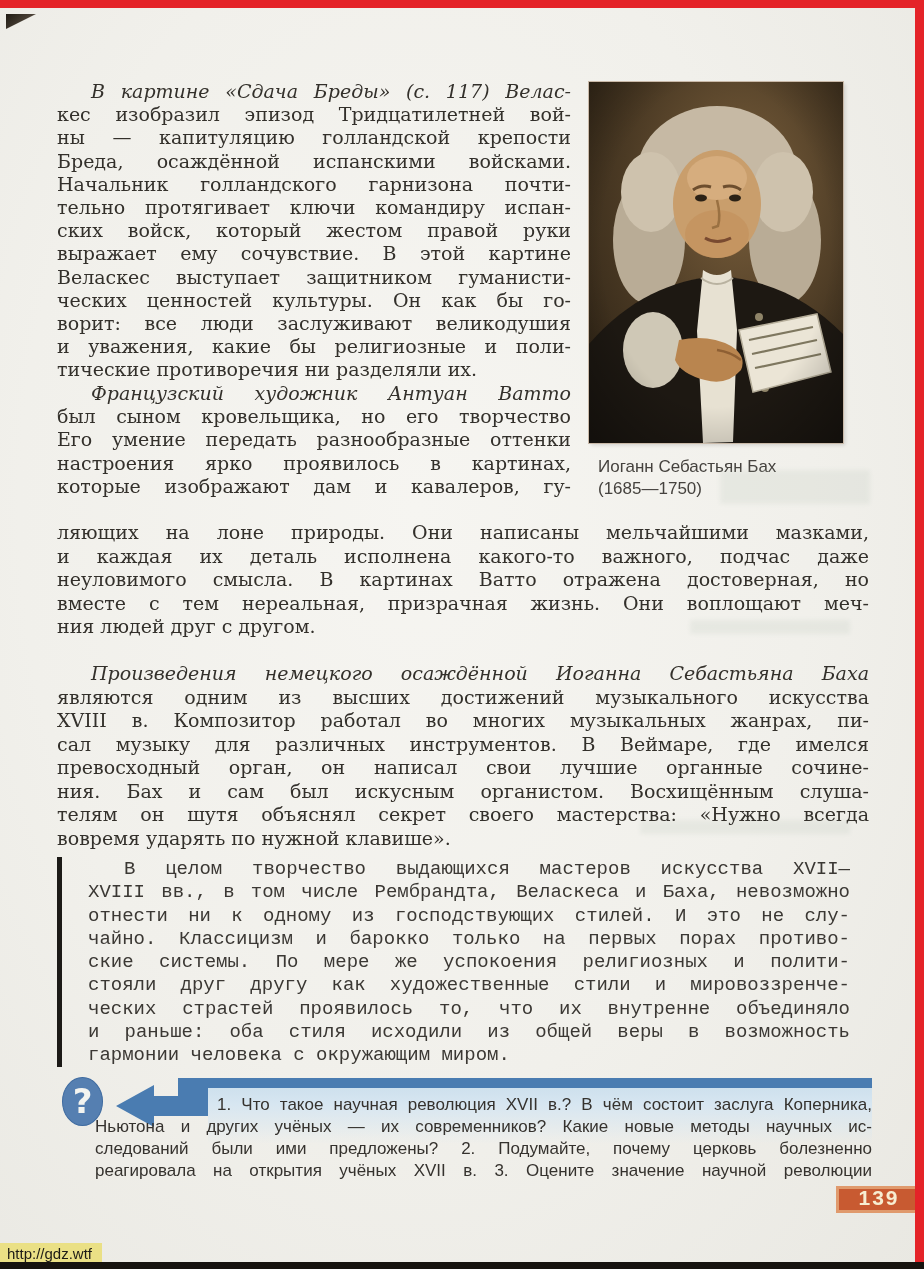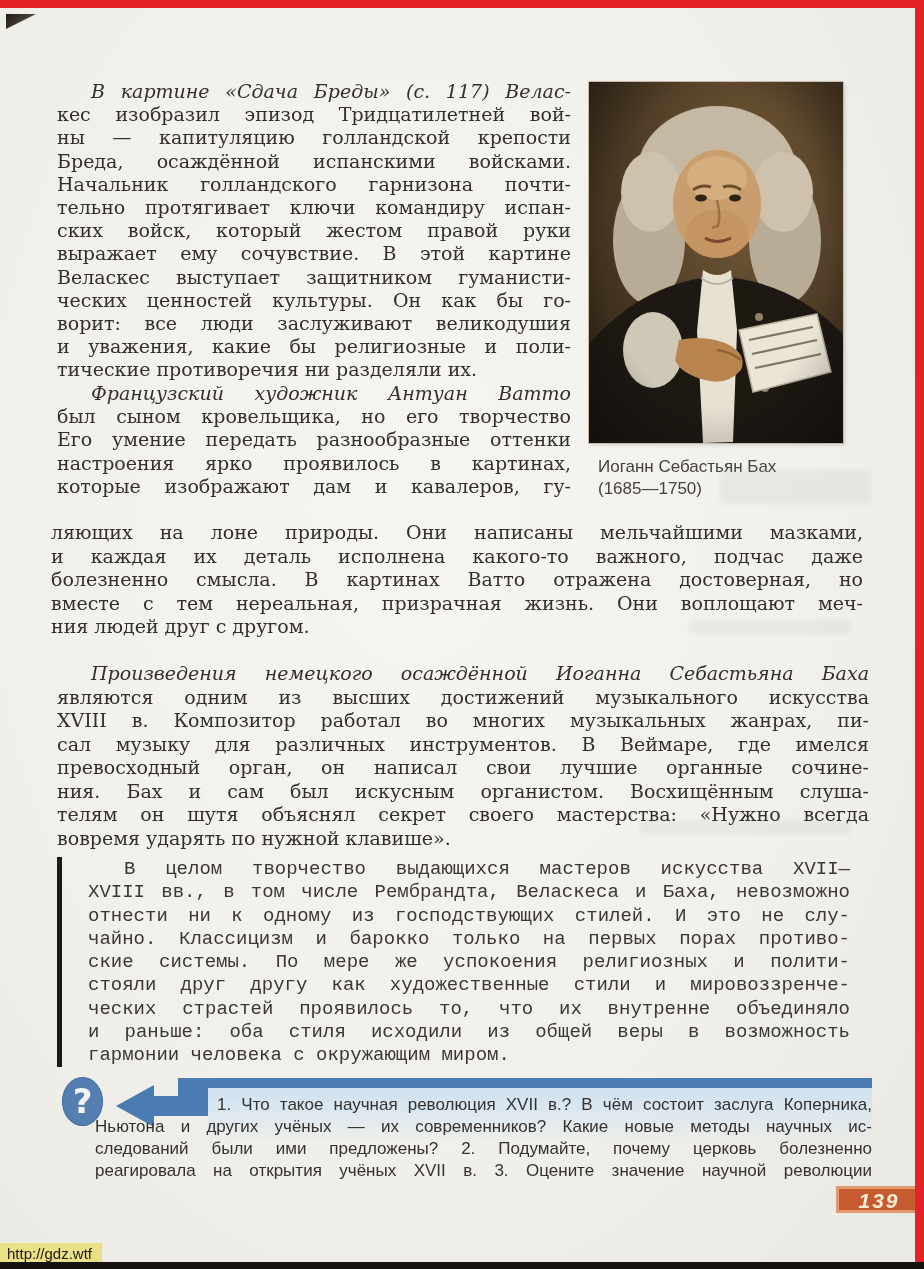--- a/index.html
+++ b/index.html
@@ -38,23 +38,23 @@
           background:#557fb1;border:1px solid #3f6ba0;
           display:flex;align-items:center;justify-content:center;}
   #q-icon span{color:#f3f4f0;font-family:"DejaVu Sans",sans-serif;
           font-size:34px;font-weight:bold;line-height:1;transform:translateY(-1px);}
   #q-arrow{left:114px;top:1078px;}
   #questions{left:95px;top:1094px;width:777px;font-family:"Liberation Sans",sans-serif;
              font-size:17px;line-height:22px;color:#35322e;}
   #questions .jline:first-child{text-indent:122px;}
   
   #page-badge{left:836px;top:1186px;width:86px;height:27px;background:#c85a31;
-              border:3px solid #e09a6d;box-sizing:border-box;display:flex;align-items:flex-start;
+              border:3px solid #e09a6d;box-sizing:border-box;display:flex;align-items:flex-end;
               justify-content:center;color:#f7eed2;font-family:"Liberation Sans",sans-serif;
-              font-size:21px;font-weight:bold;letter-spacing:2px;font-style:italic;}
+              font-size:21px;font-weight:bold;letter-spacing:2px;}
   #watermark{left:0;top:1243px;height:21px;padding:0 10px 0 7px;background:#eae085;
              display:flex;align-items:center;color:#1d1b16;
              font-family:"Liberation Sans",sans-serif;font-size:15px;}
   
   .ghost{background:#aebcae;opacity:.16;filter:blur(2px);border-radius:2px;}
 </style>
 </head>
 <body>
 
 <div id="page">
@@ -135,24 +135,24 @@
   </div>
   <div class="abs" id="caption">
     <div>Иоганн Себастьян Бах</div>
     <div>(1685—1750)</div>
   </div>
 
   <div class="abs ghost" style="left:720px;top:470px;width:150px;height:34px;"></div>
   <div class="abs ghost" style="left:690px;top:620px;width:160px;height:14px;"></div>
   <div class="abs ghost" style="left:640px;top:820px;width:210px;height:14px;"></div>
 
-  <div class="abs para wide para-end" style="left:51px;top:521px;width:812px;">
+  <div class="abs para wide para-end" style="left:57px;top:521px;width:812px;">
       <div class="jline">ляющих на лоне природы. Они написаны мельчайшими мазками,</div>
       <div class="jline">и каждая их деталь исполнена какого-то важного, подчас даже</div>
-      <div class="jline">болезненно смысла. В картинах Ватто отражена достоверная, но</div>
+      <div class="jline">неуловимого смысла. В картинах Ватто отражена достоверная, но</div>
       <div class="jline">вместе с тем нереальная, призрачная жизнь. Они воплощают меч-</div>
       <div class="jline">ния людей друг с другом.</div>
     </div>
   <div class="abs para wide indent para-end" style="left:57px;top:662px;width:812px;">
       <div class="jline">Произведения немецкого осаждённой Иоганна Себастьяна Баха</div>
       <div class="jline">являются одним из высших достижений музыкального искусства</div>
       <div class="jline">XVIII в. Композитор работал во многих музыкальных жанрах, пи-</div>
       <div class="jline">сал музыку для различных инструментов. В Веймаре, где имелся</div>
       <div class="jline">превосходный орган, он написал свои лучшие органные сочине-</div>
       <div class="jline">ния. Бах и сам был искусным органистом. Восхищённым слуша-</div>

